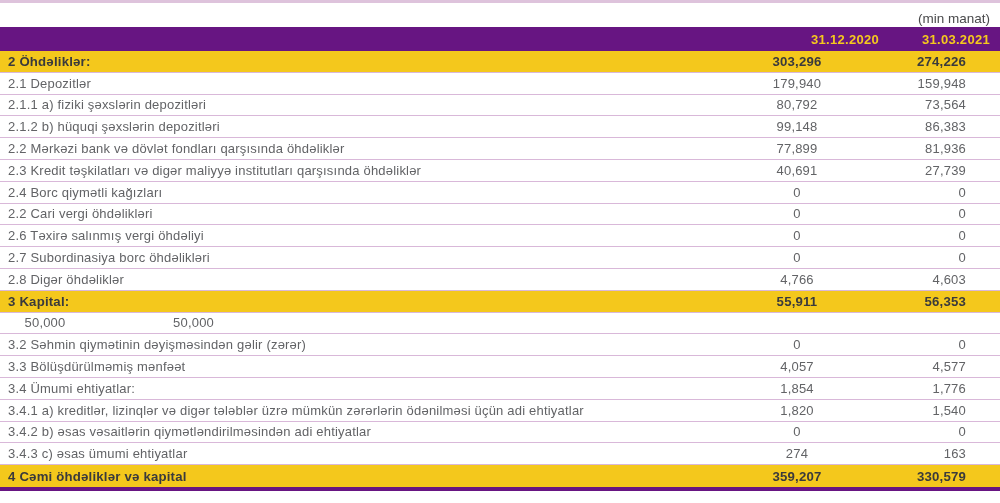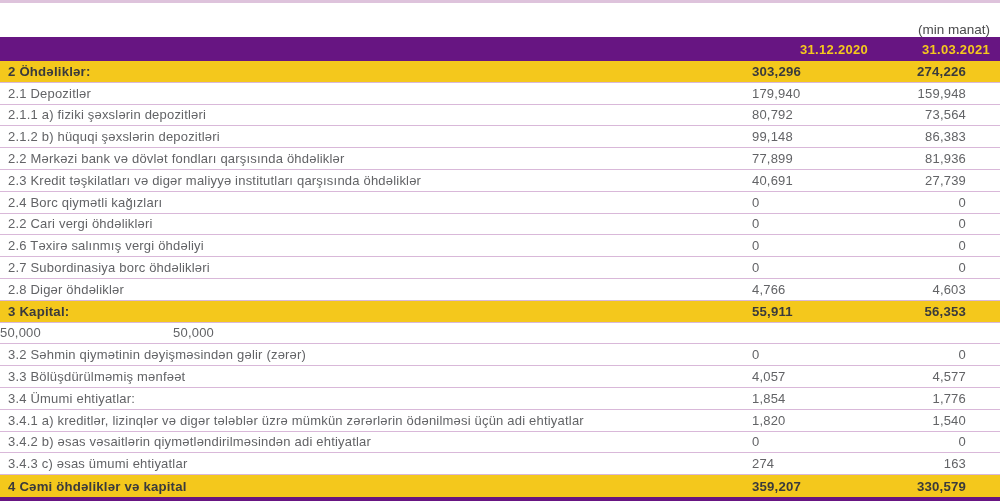--- a/index.html
+++ b/index.html
@@ -7,36 +7,36 @@
   body {
     width: 1000px; height: 503px;
     font-family: "Liberation Sans", sans-serif;
     overflow: hidden;
   }
   .page { width: 1000px; height: 503px; background: #fff; position: relative; }
 
   .top-line { height: 3px; background: #dec3dc; width: 100%; }
 
   .unit-row {
-    height: 34px;
-    display: flex; align-items: flex-end; justify-content: flex-end;
+    height: 16px;
+    display: flex; align-items: flex-start; justify-content: flex-end;
     padding-right: 10px;
-    font-size: 13.5px; color: #4a4a4c;
+    font-size: 13.5px; color: #4a4a4c; margin-top: 8px;
   }
 
   .trow { display: flex; align-items: center; width: 100%; }
 
   .header-row {
     height: 24px; background: #671582;
     font-size: 13px; font-weight: bold; color: #f5c91d;
     letter-spacing: .3px;
   }
 
   .cell-label { flex: 1; padding-left: 8px; white-space: nowrap; overflow: hidden; }
-  .cell-v1 { width: 90px; white-space: nowrap; }
+  .cell-v1 { width: 90px; text-align: center; white-space: nowrap; }
   .cell-v2 { width: 100px; text-align: right; white-space: nowrap; }
   .cell-pad { width: 10px; }
 
   .rows { width: 100%; }
   .row {
     height: 21.8px;
     font-size: 13px; color: #626366;
     border-bottom: 1.5px solid #d9b8d9;
     letter-spacing: .2px;
     gap: 24px;

